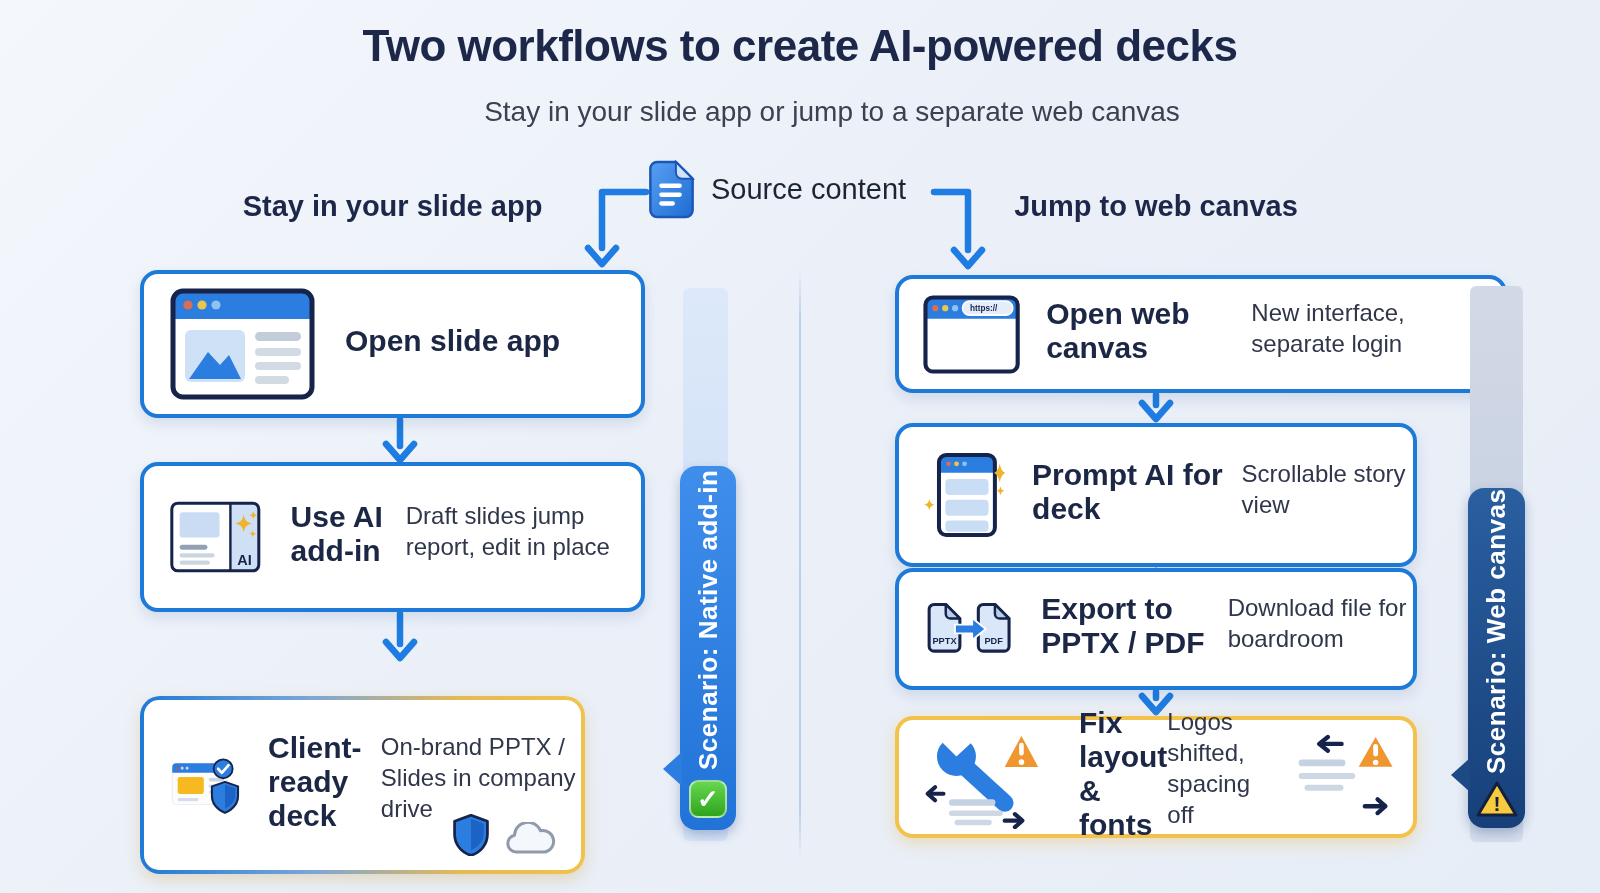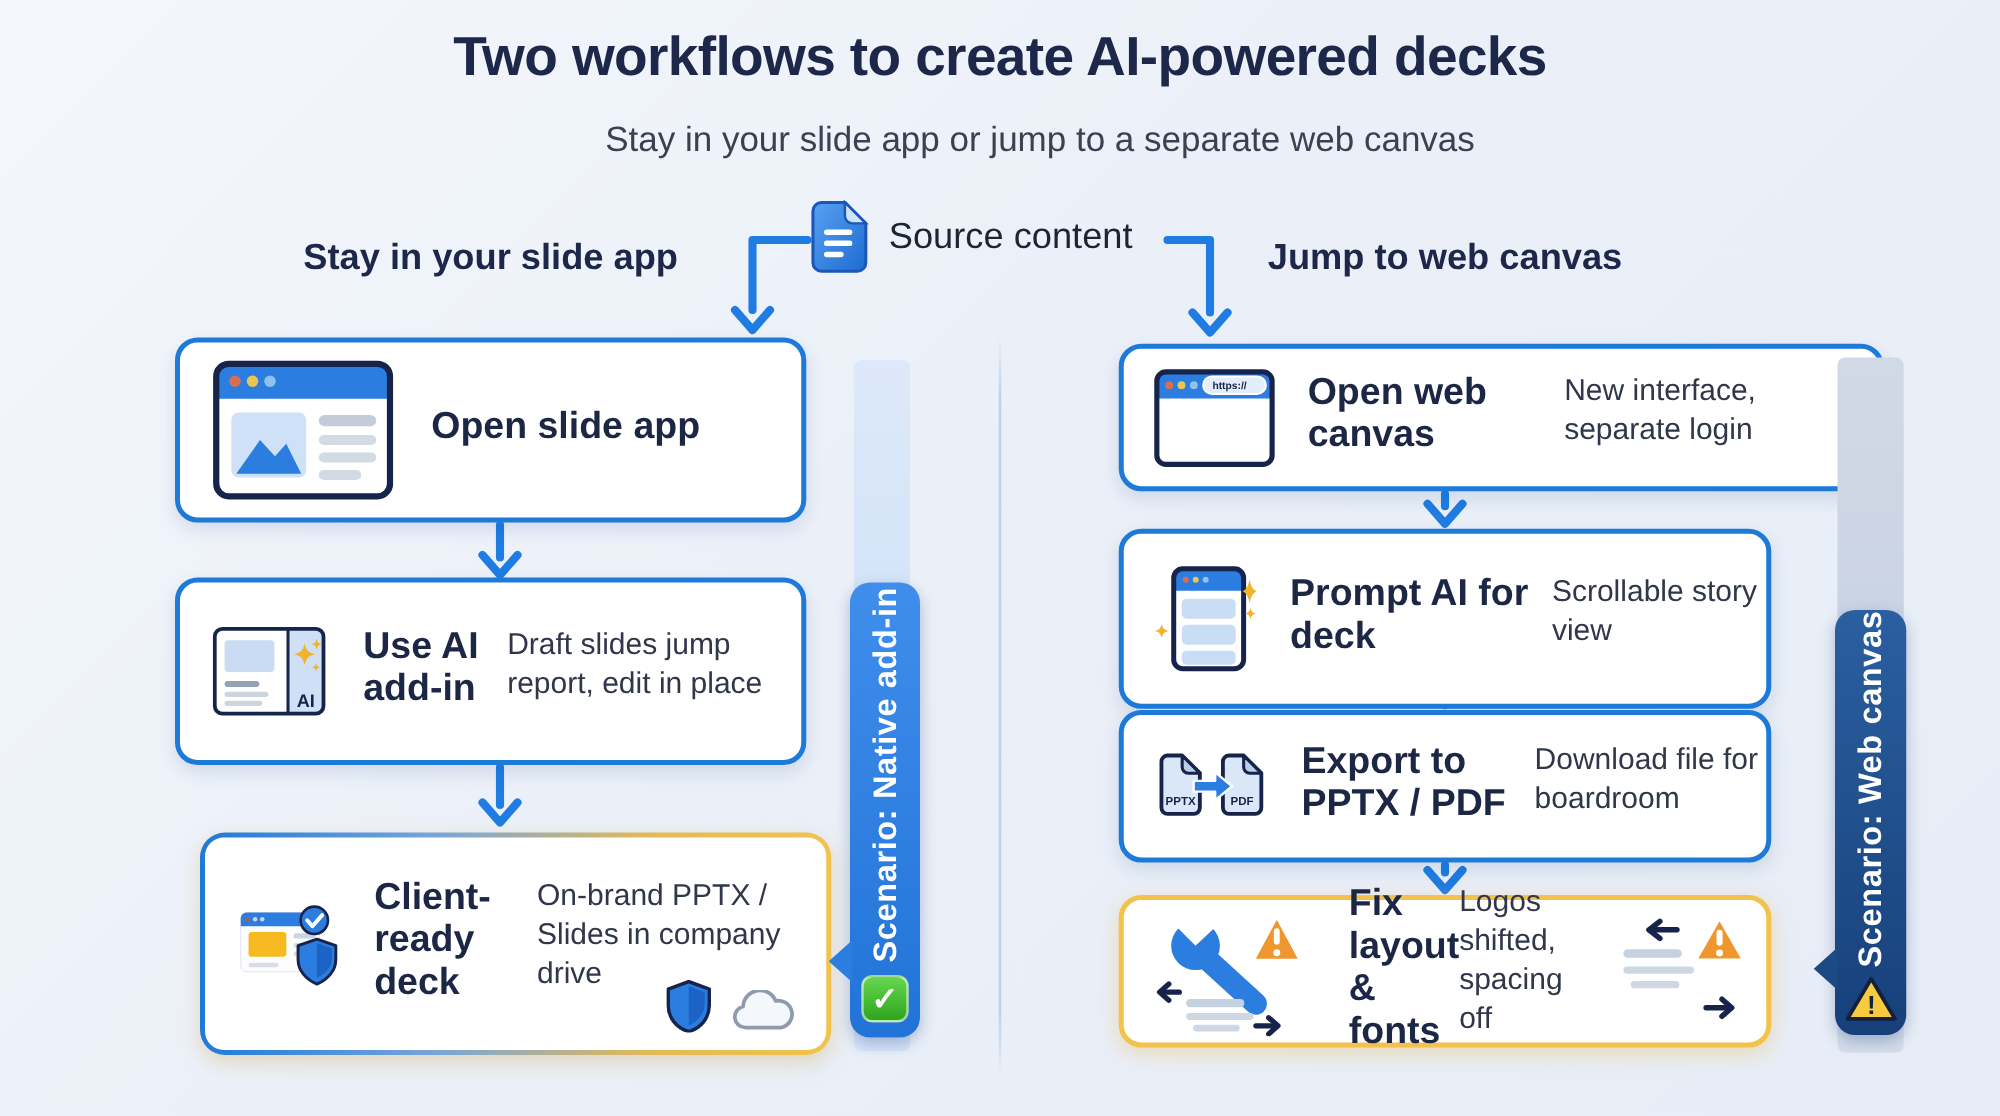--- a/index.html
+++ b/index.html
@@ -182,21 +182,21 @@
       <path d="M138 16 C139.2 21 140.2 22 145 23.2 C140.2 24.4 139.2 25.4 138 30.4 C136.8 25.4 135.8 24.4 131 23.2 C135.8 22 136.8 21 138 16 Z" fill="#f0b32c"></path>
       <path d="M137 48 C138 52 138.8 52.8 142.8 53.8 C138.8 54.8 138 55.6 137 59.6 C136 55.6 135.2 54.8 131.2 53.8 C135.2 52.8 136 52 137 48 Z" fill="#f0b32c"></path>
       <text x="123.5" y="106" text-anchor="middle" font-size="24" font-weight="bold" fill="#16234a">AI</text>
     </svg>
     <div class="txt">
       <div class="box-title">Use AI add-in</div>
       <div class="box-sub">Draft slides jump report, edit in place</div>
     </div>
   </div>
 
-  <div class="gradient-border" style="left:140px;top:666px;width:505px;height:178px;margin-left:20px;">
+  <div class="gradient-border" style="left:140px;top:696px;width:445px;height:178px;">
     <div class="inner box-l" style="gap:26px;padding-left:26px;">
       <svg width="160" height="130" viewBox="0 0 160 130">
         <rect x="5" y="17" width="121" height="91" rx="9" fill="#fdfdfe" stroke="#dde4ee" stroke-width="1.5"></rect>
         <path d="M14 17 H117 a9 9 0 0 1 9 9 v12 H5 V26 a9 9 0 0 1 9 -9 Z" fill="#2b7de0"></path>
         <circle cx="16" cy="27.5" r="3.4" fill="#a95e50"></circle>
         <circle cx="27" cy="27.5" r="3.4" fill="#cdd6e2"></circle>
         <circle cx="38" cy="27.5" r="3.4" fill="#cdd6e2"></circle>
         <rect x="17" y="47" width="58" height="38" rx="5" fill="#f6b91f"></rect>
         <rect x="86" y="49" width="34" height="8" rx="4" fill="#ccd5e2"></rect>
         <rect x="86" y="64" width="27" height="7" rx="3.5" fill="#d6dde7"></rect>

